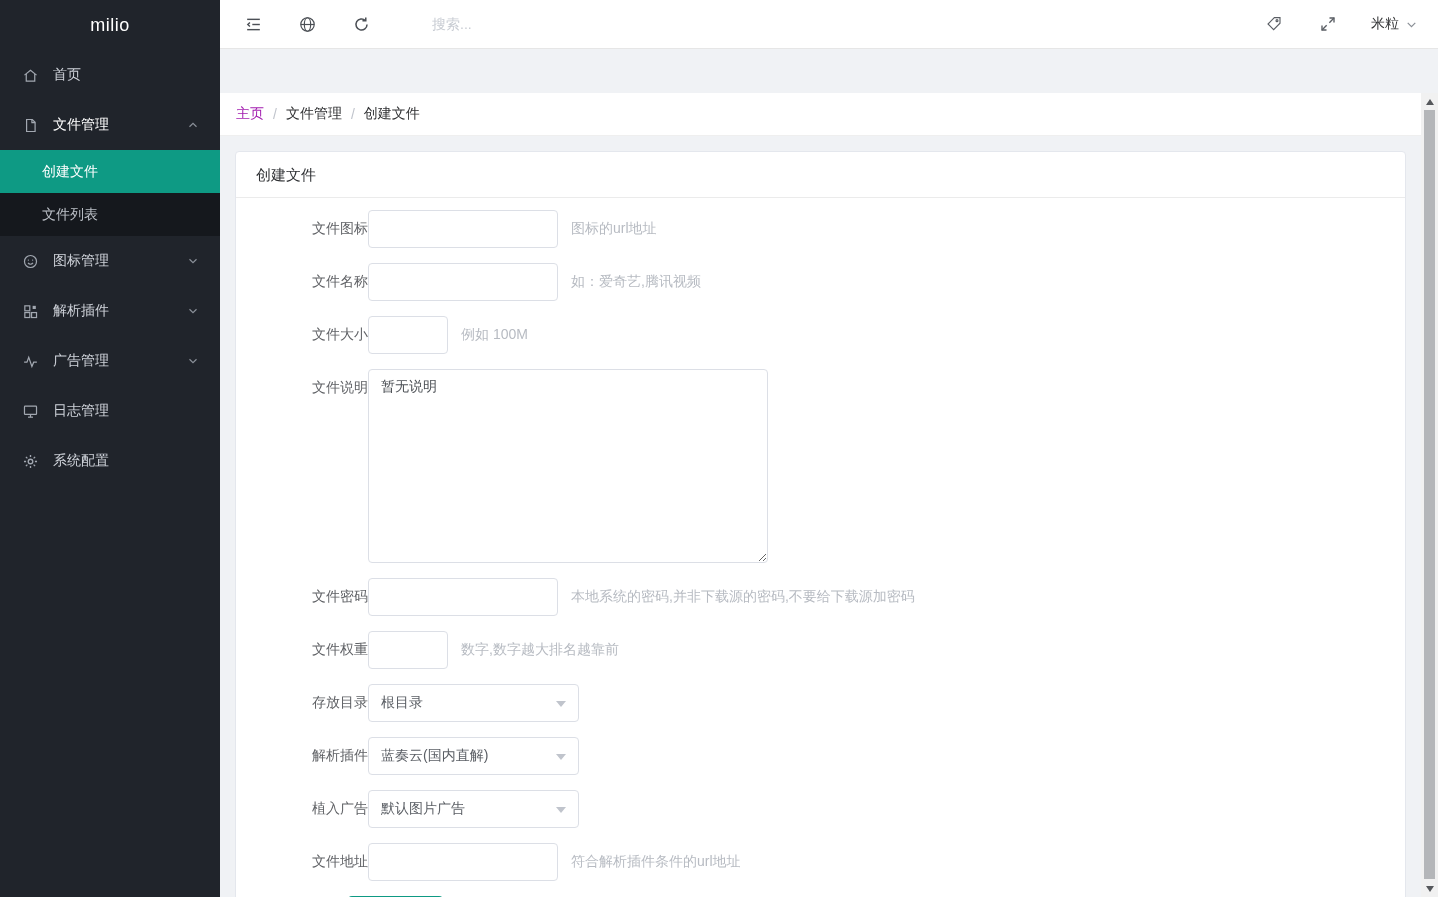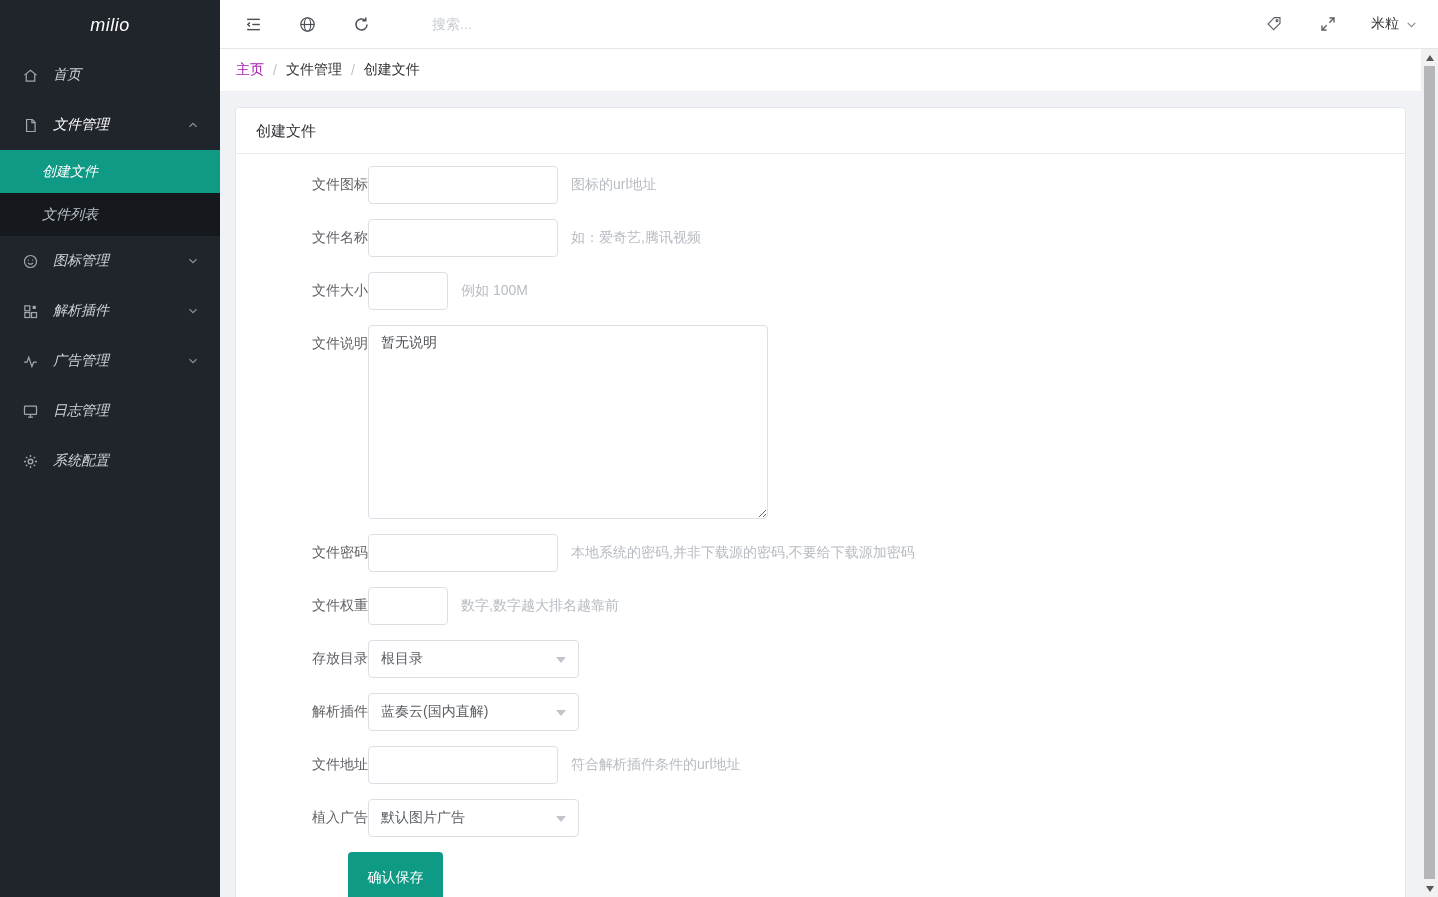--- a/index.html
+++ b/index.html
@@ -1,37 +1,37 @@
 <!DOCTYPE html>
 <html><head>
 <meta charset="utf-8">
 <style>
   * { box-sizing: border-box; margin: 0; padding: 0; }
   html,body { width:1438px; height:897px; overflow:hidden; }
   body { display:flex; font-family:"Liberation Sans","DejaVu Sans",sans-serif; background:#f0f2f5; }
 
   
-  .sidebar { width:220px; height:100%; background:#20242b; flex-shrink:0;font-style:italic; }
+  .sidebar { width:220px; height:100%; background:#20242b; flex-shrink:0; }
   .logo { height:50px; display:flex; align-items:center; justify-content:center;
           color:#ffffff; font-size:18px; letter-spacing:.5px; }
   .menu-item { height:50px; display:flex; align-items:center; padding:0 20px 0 22px;
                color:#cfd3da; font-size:14px; cursor:pointer; }
   .menu-item.parent-open { color:#ffffff; }
   .mi-icon { width:17px; height:17px; margin-right:14px; color:#a2a8b1; display:flex; flex-shrink:0; }
   .mi-icon svg { width:17px; height:17px; }
   .menu-label { flex:1; }
   .mi-chevron { width:14px; height:14px; color:#8a9099; display:flex; }
   .mi-chevron svg { width:14px; height:14px; }
   .submenu { background:#15181d; }
   .submenu-item { height:43px; display:flex; align-items:center; padding-left:42px;
                   color:#bcc0c7; font-size:14px; cursor:pointer; }
   .submenu-item.active { background:#0e9a84; color:#ffffff; }
 
   
-  .main { flex:1; display:flex; flex-direction:column; min-width:0; }
+  .main { flex:1; display:flex; flex-direction:column; min-width:0;gap:44px; }
   .topbar { height:49px; background:#fff; border-bottom:1px solid #e6e6e6;
             display:flex; align-items:center; padding:0 20px 0 24px; flex-shrink:0; }
   .tb-icon { width:19px; height:19px; color:#4b4f55; margin-right:35px; display:flex; cursor:pointer; }
   .tb-icon svg { width:19px; height:19px; }
   .search-input { border:none; outline:none; font-size:14px; color:#333; width:190px; margin-left:26px; background:transparent; }
   .search-input::placeholder { color:#c8ccd3; }
   .topbar-right { margin-left:auto; display:flex; align-items:center; }
   .tb-icon-r { width:18px; height:18px; color:#5a5e64; display:flex; cursor:pointer; margin-left:36px; }
   .tb-icon-r svg { width:18px; height:18px; }
   .user-drop { display:flex; align-items:center; margin-left:34px; cursor:pointer;
@@ -307,31 +307,31 @@
 
             <div class="row">
               <label class="flabel">解析插件</label>
               <div class="fselect">
                 <span class="sel-val">蓝奏云(国内直解)</span>
                 <span class="sel-caret"></span>
               </div>
             </div>
 
             <div class="row">
-              <label class="flabel">文件地址</label>
-              <input class="finput" style="">
-              <span class="fhint">符合解析插件条件的url地址</span>
-            </div>
-
-            <div class="row">
               <label class="flabel">植入广告</label>
               <div class="fselect">
                 <span class="sel-val">默认图片广告</span>
                 <span class="sel-caret"></span>
               </div>
+            </div>
+
+            <div class="row">
+              <label class="flabel">文件地址</label>
+              <input class="finput" style="">
+              <span class="fhint">符合解析插件条件的url地址</span>
             </div>
 
             <div class="row btn-row">
               <button class="save-btn">确认保存</button>
             </div>
 
           </div>
         </section>
       </div>
     </div>

